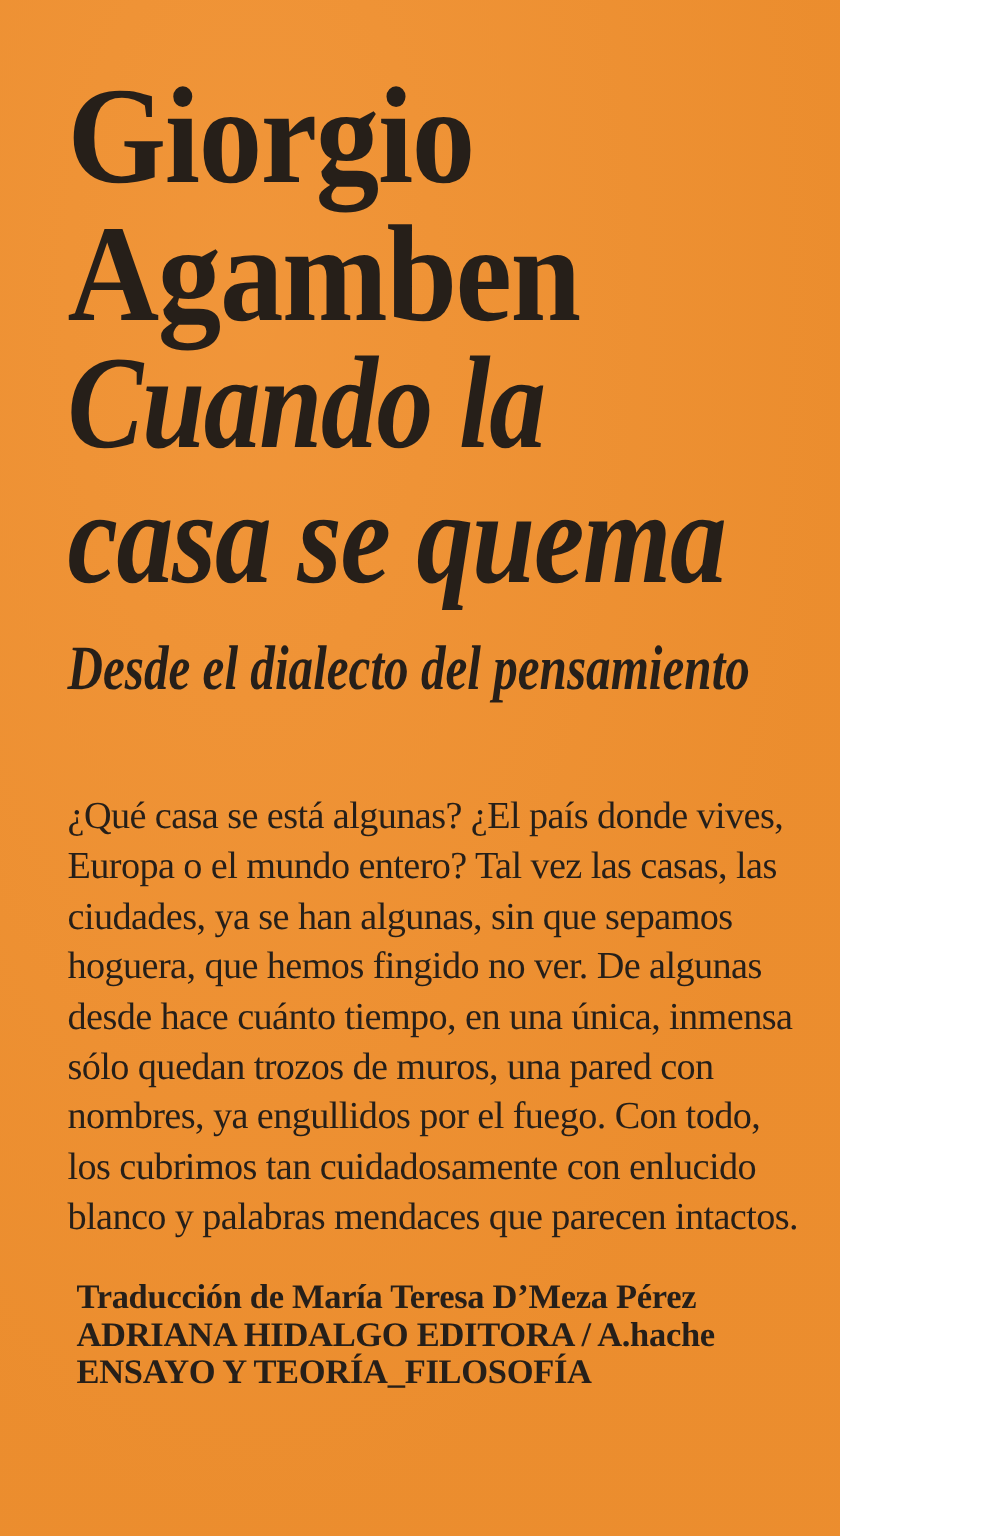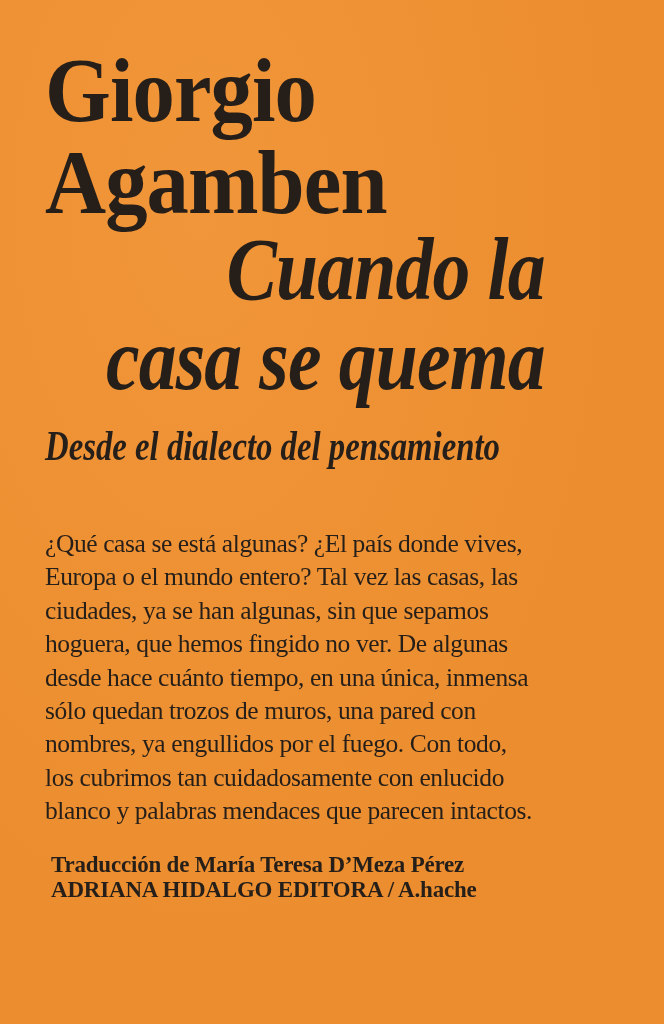--- a/index.html
+++ b/index.html
@@ -2,42 +2,41 @@
 <html lang="es"><head>
 <meta charset="utf-8">
 <title>Book cover</title>
 <style>
   html, body {
     margin: 0;
     padding: 0;
   }
   .cover {
     position: relative;
-    width: 664px;
+    width: 560px;
     height: 1024px;
     box-sizing: border-box;
     background: #f0902f;
     background-image: radial-gradient(ellipse at 30% 20%, rgba(255,255,255,0.05), rgba(0,0,0,0.02) 70%);
     color: #261f19;
     padding: 44px 38px 12px 45px;
     overflow: hidden;
     font-family: "Liberation Serif", serif;
   }
   .author-line {
     font-size: 92px;
     line-height: 92px;
     font-weight: 700;
     letter-spacing: -1px;
     transform: scaleX(0.92);
     transform-origin: 0 50%;
     white-space: nowrap;
   }
   .title-block {
     margin-top: -3px;
-    text-align: right;
   }
   .title-line {
     font-size: 88px;
     line-height: 90px;
     font-weight: 700;
     font-style: italic;
     letter-spacing: -1px;
     transform: scaleX(0.86);
     transform-origin: 0 50%;
     white-space: nowrap;
@@ -98,15 +97,16 @@
     <div class="body-line">desde hace cuánto tiempo, en una única, inmensa</div>
     <div class="body-line">sólo quedan trozos de muros, una pared con</div>
     <div class="body-line">nombres, ya engullidos por el fuego. Con todo,</div>
     <div class="body-line">los cubrimos tan cuidadosamente con enlucido</div>
     <div class="body-line">blanco y palabras mendaces que parecen intactos.</div>
   </div>
 
   <div class="credits-block">
     <div class="credits-line">Traducción de María Teresa D’Meza Pérez</div>
     <div class="credits-line">ADRIANA HIDALGO EDITORA / A.hache</div>
+    <div class="credits-line">ENSAYO Y TEORÍA_FILOSOFÍA</div>
   </div>
 
 </div>
 
 </body></html>

